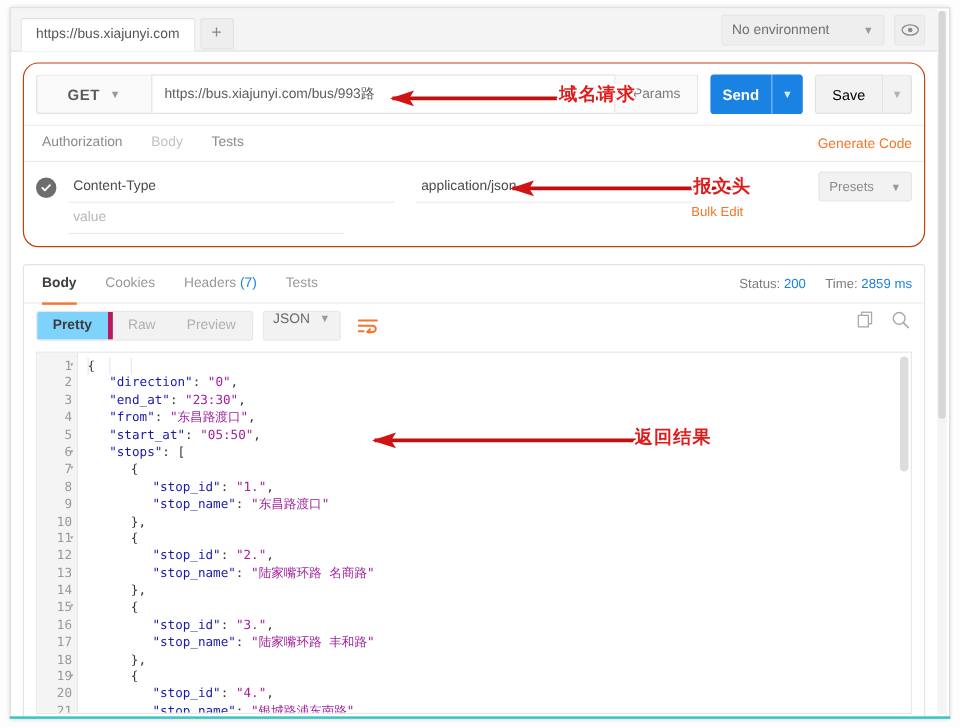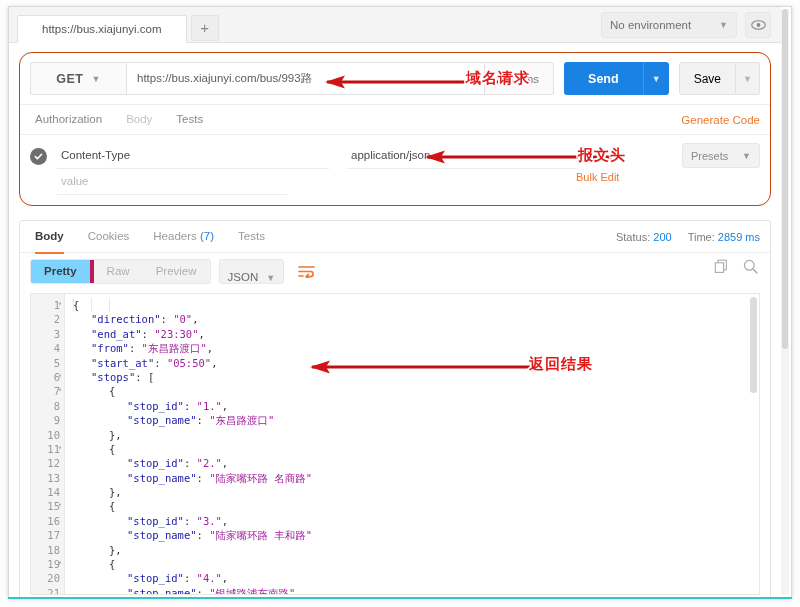--- a/index.html
+++ b/index.html
@@ -47,21 +47,21 @@
     padding-left: 8px;
     display: flex;
     align-items: flex-end;
   }
   .req-tab {
     background: #ffffff;
     border: 1px solid #e0e0e0;
     border-bottom: 1px solid #ffffff;
     height: 28px;
     line-height: 26px;
-    padding: 0 24px;
+    padding: 0 12px;
     font-size: 11.5px;
     color: #555;
     border-radius: 2px 2px 0 0;
     margin-bottom: -1px;
     white-space: nowrap;
   }
   .tab-add {
     width: 28px; height: 26px;
     margin-left: 4px; margin-bottom: 1px;
     background: #eeeeee;
@@ -142,21 +142,21 @@
     display: flex; align-items: center;
     padding: 0 14px;
     font-size: 11.5px;
     color: #7a7a7a;
   }
   .send-group { display: flex; margin-left: 10px; }
   .send {
     background: #1a82e2;
     color: #fff;
     height: 33px;
-    padding: 0 24px;
+    padding: 0 10px;
     display: flex; align-items: center;
     font-size: 12.5px;
     font-weight: bold;
     border-radius: 3px 0 0 3px;
   }
   .send-caret {
     background: #1a82e2;
     color: #d7ebfb;
     height: 33px; width: 26px;
     display: flex; align-items: center; justify-content: center;
@@ -338,21 +338,21 @@
     color: #3d3d3d;
     font-weight: bold;
     border-right: 4px solid #be185d;
   }
   .fmt {
     margin-left: 8px;
     background: #f2f2f2;
     border: 1px solid #e8e8e8;
     border-radius: 3px;
     height: 25px;
-    display: flex; align-items: flex-end;
+    display: flex; align-items: flex-start;
     padding: 0 8px;
     font-size: 11.5px;
     color: #6a6a6a;
   }
   .wrap-icon {
     margin-left: 10px;
     width: 24px; height: 24px;
     display: flex; align-items: center; justify-content: center;
   }
   .tool-right {

